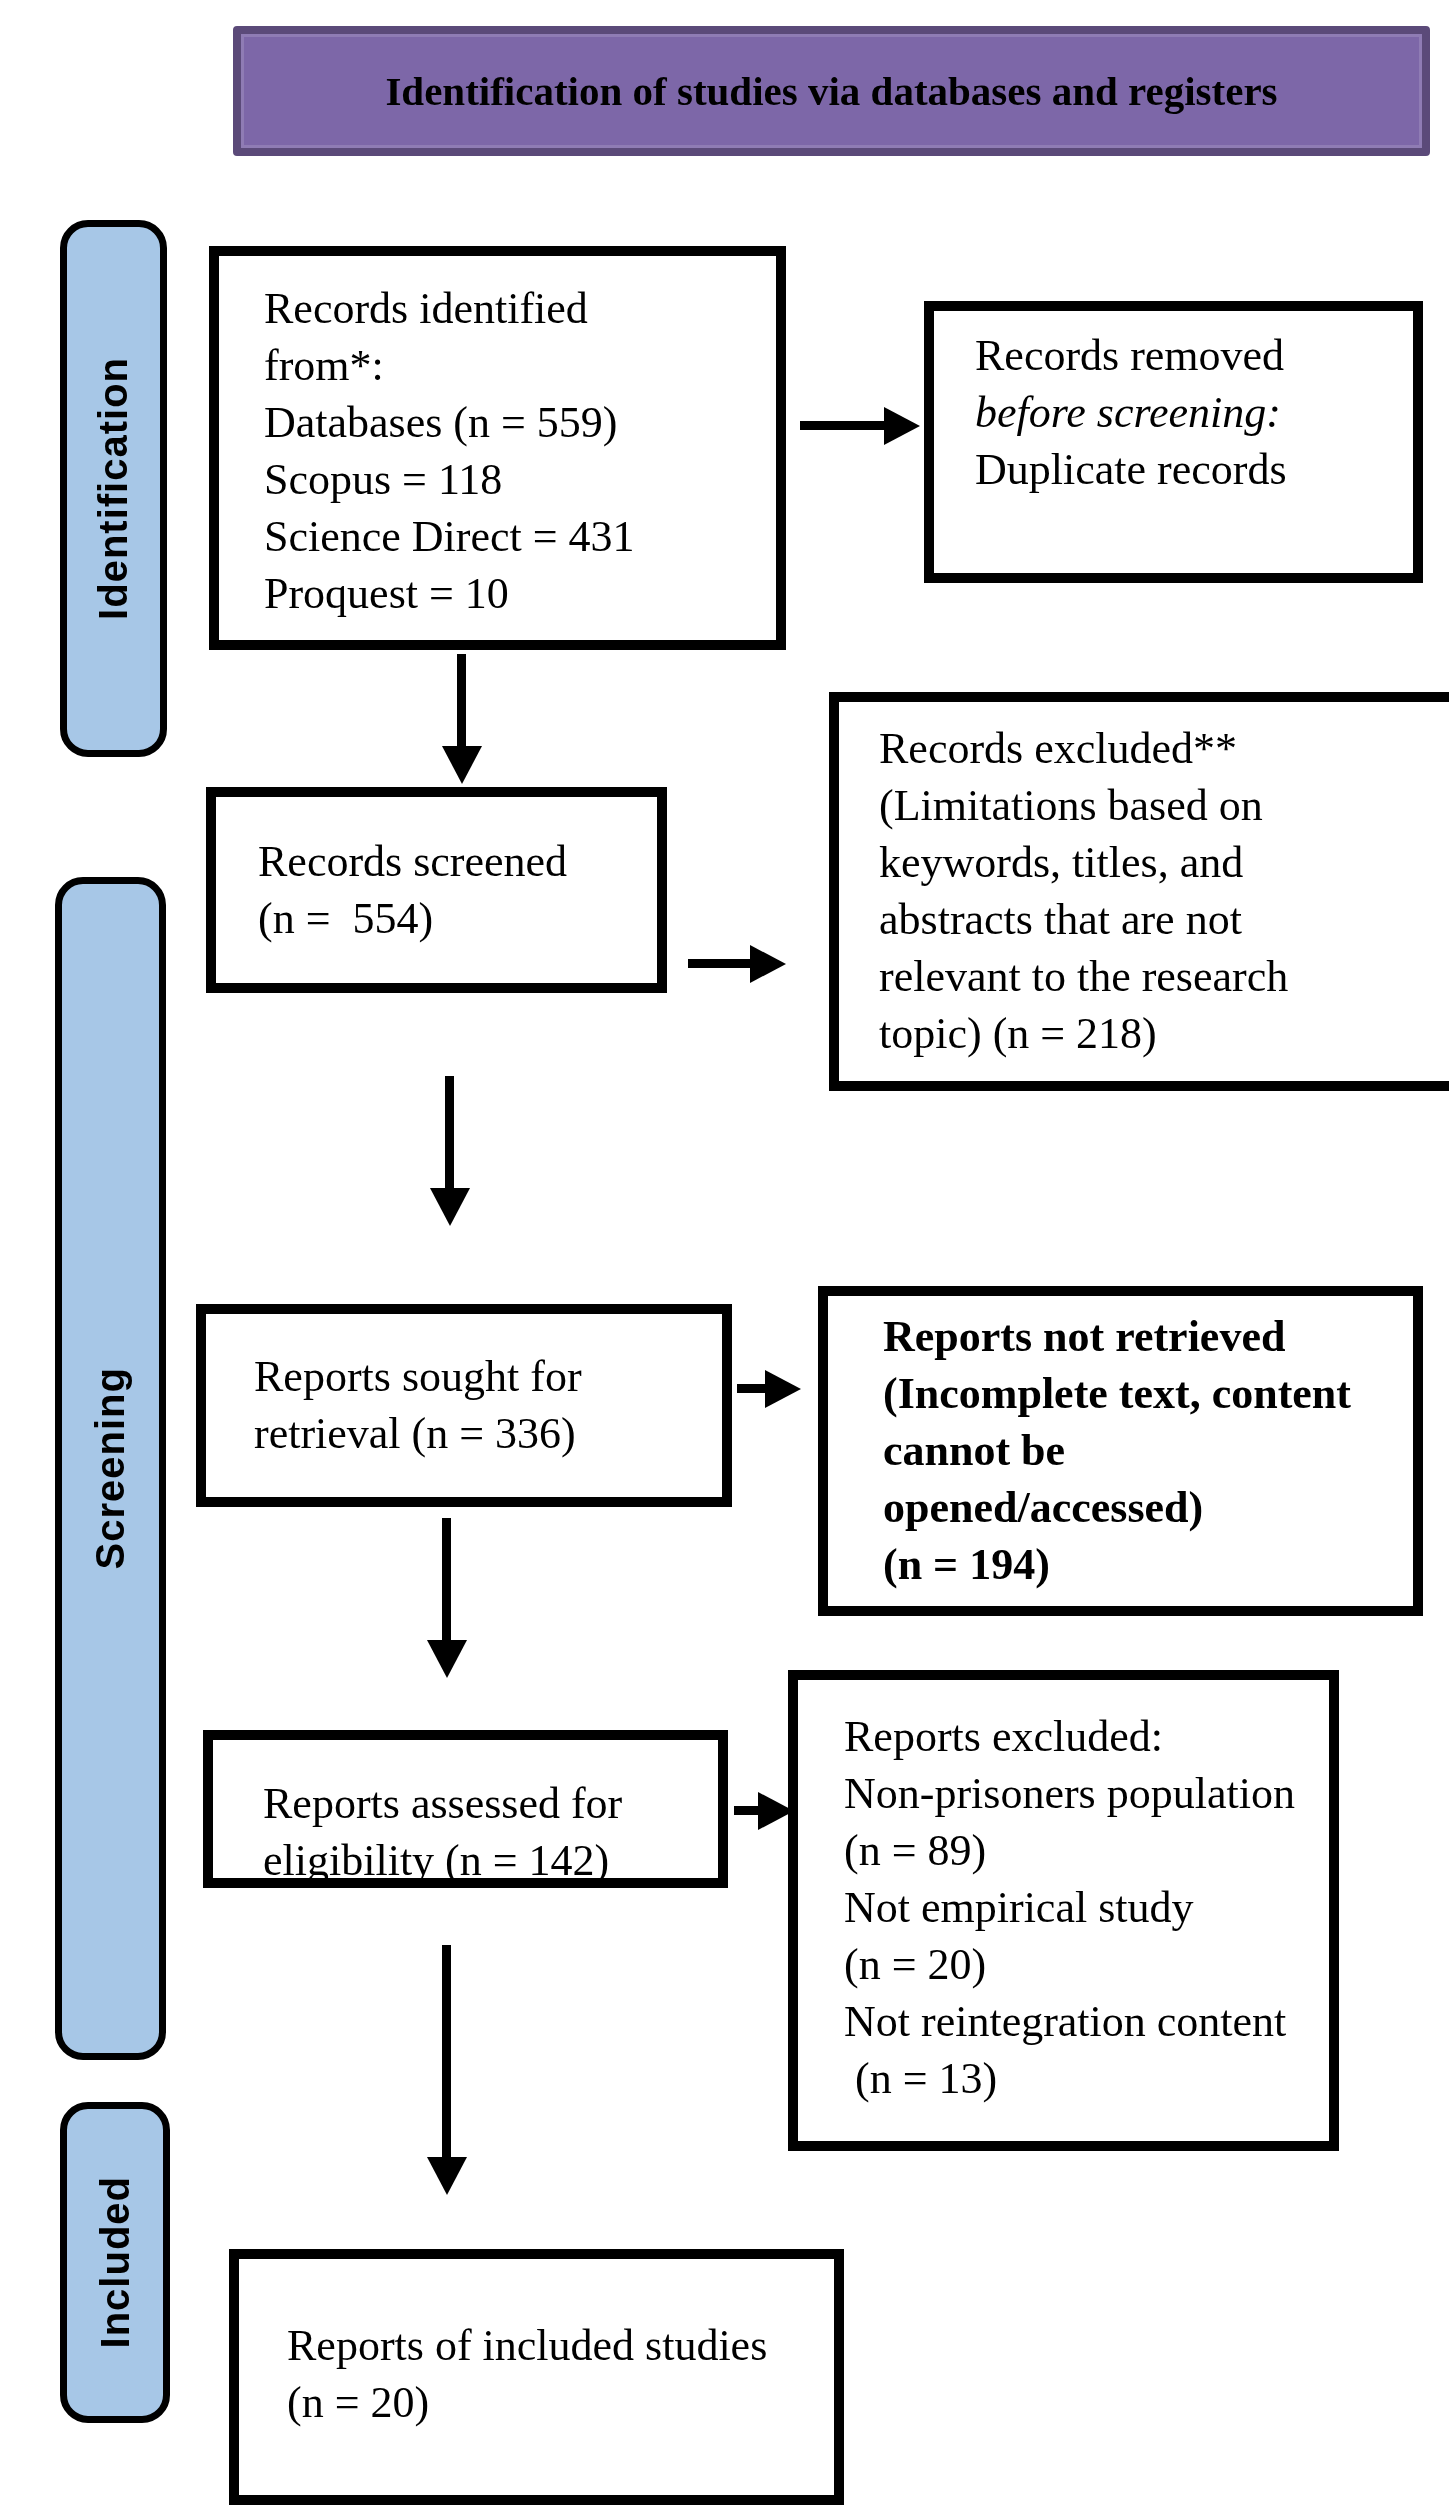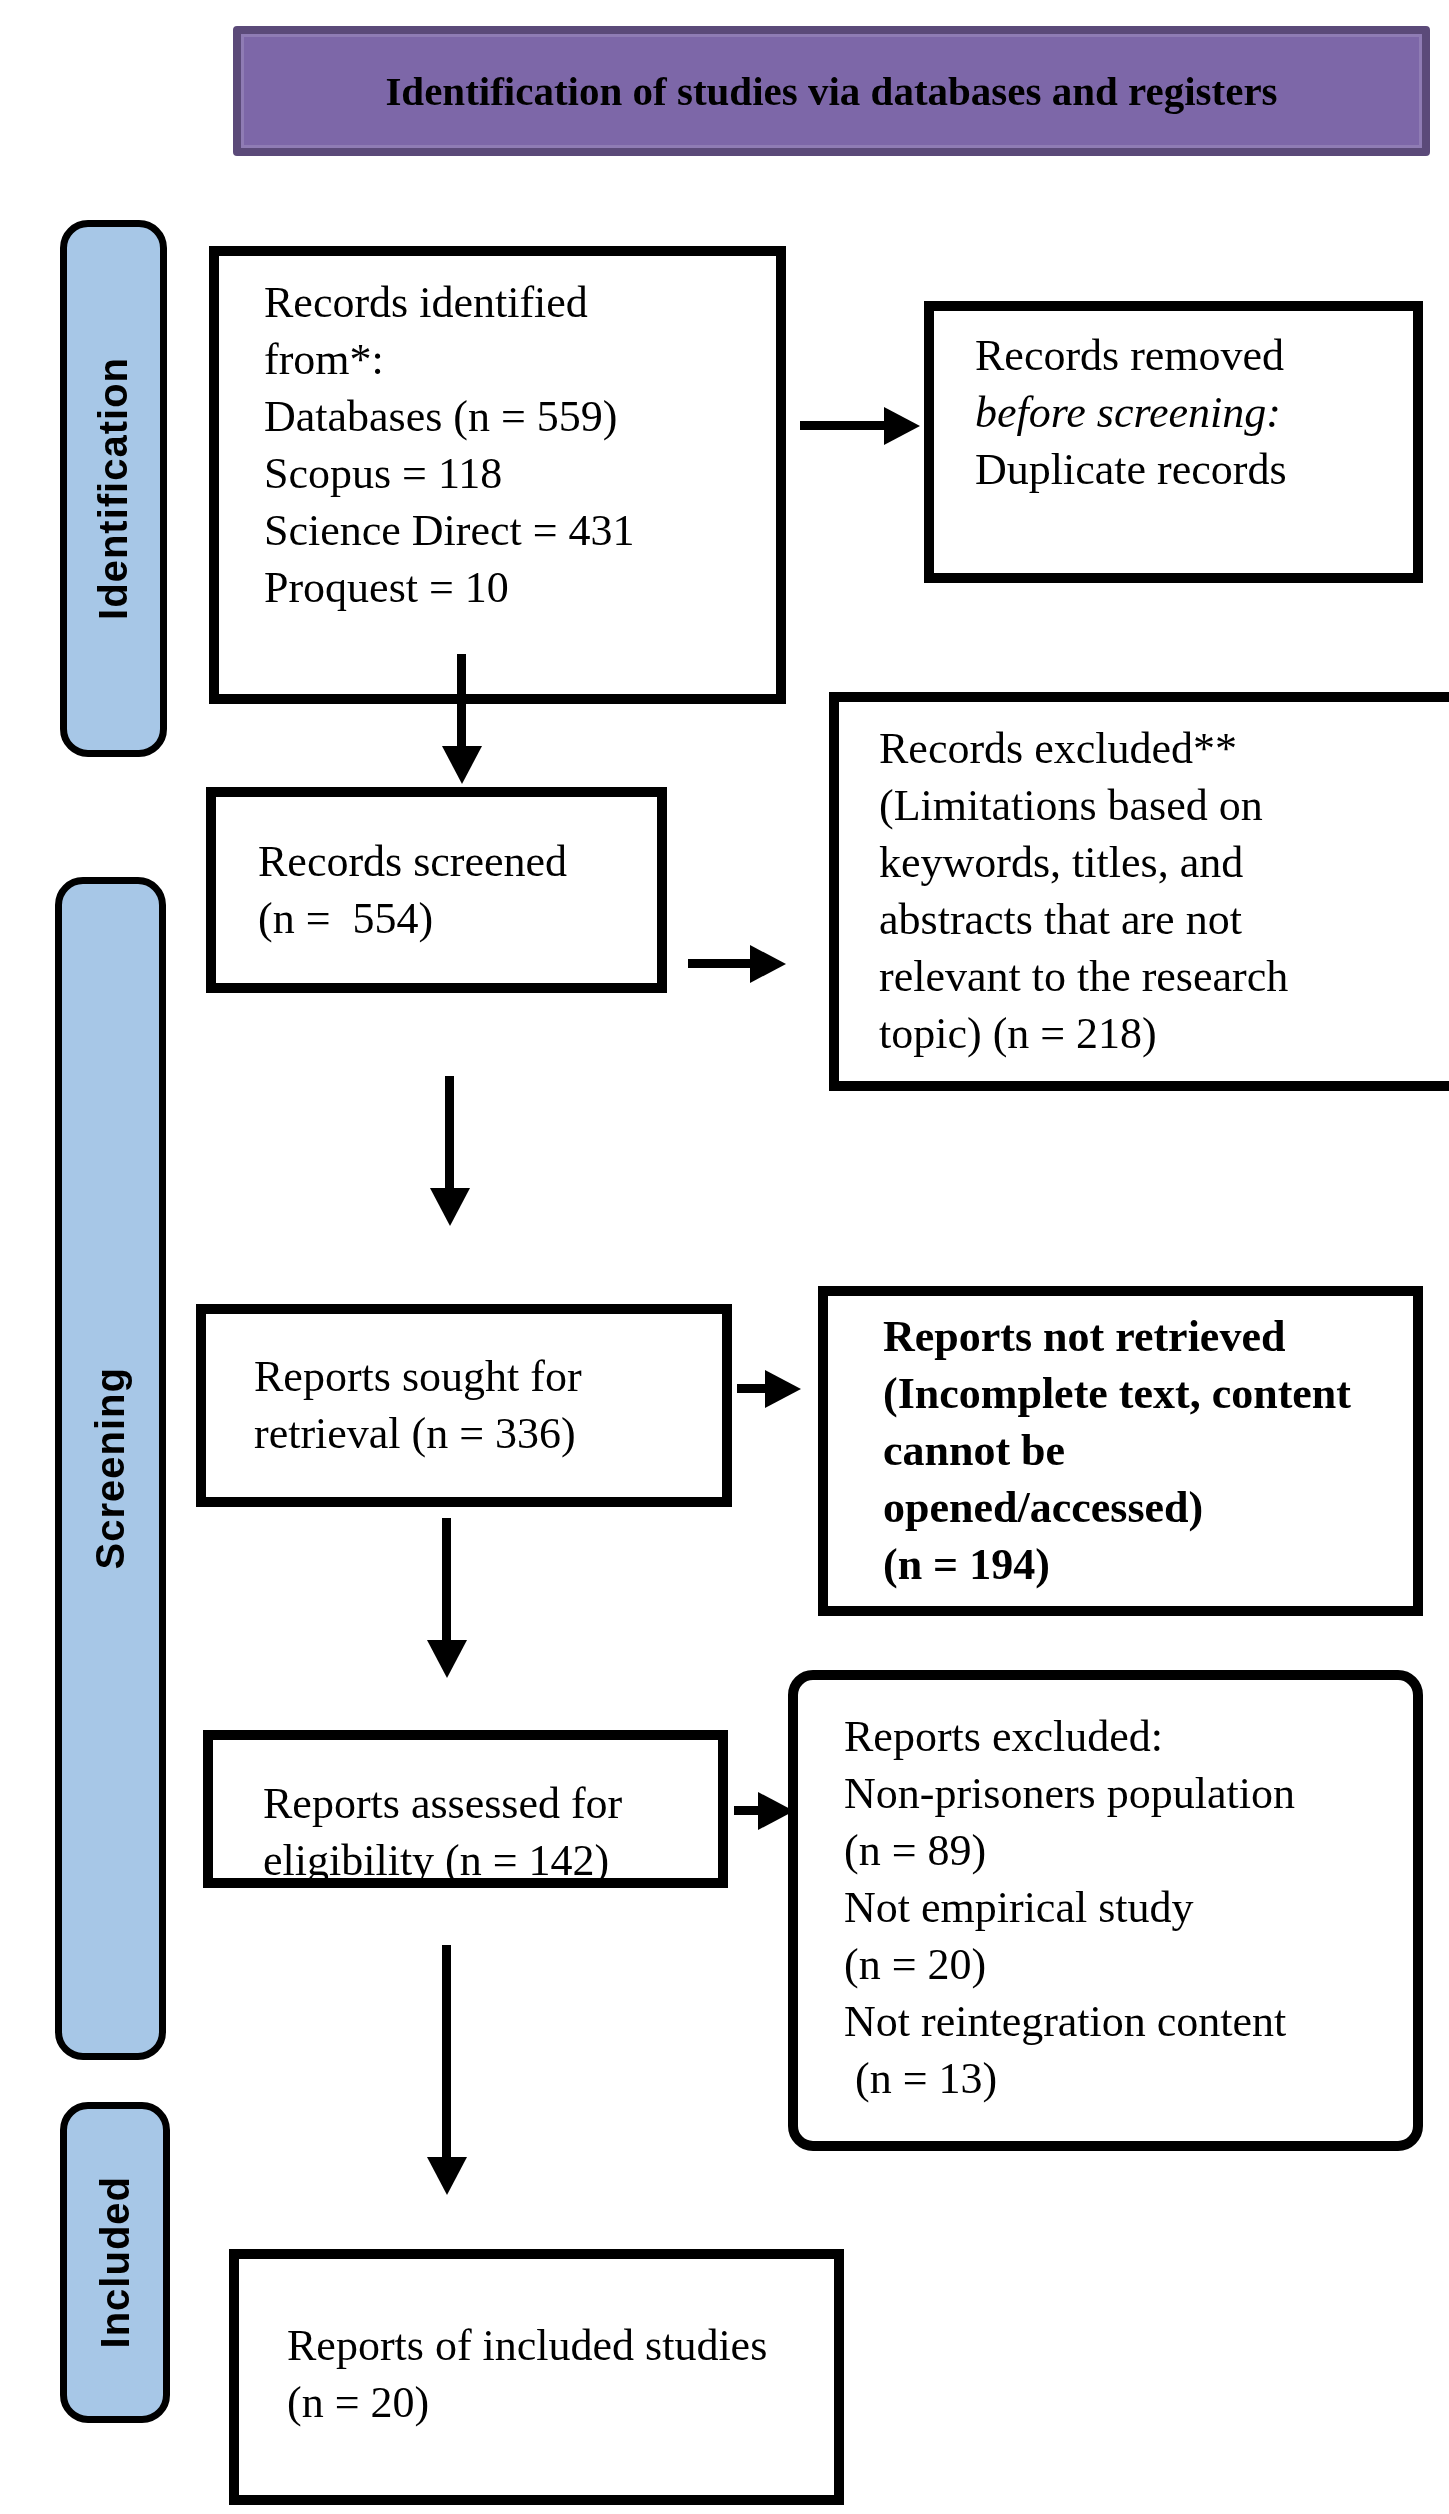--- a/index.html
+++ b/index.html
@@ -38,28 +38,28 @@
 
   
   .box {
     position:absolute; background:#fff;
     border:10px solid var(--box_border,#000);
     font-size:44px; line-height:57px;
   }
   .box .line { white-space:pre; }
   .italic { font-style:italic; }
 
-  .box-identified       { left:209px; top:246px;  width:577px; height:458px; padding:18px 8px 0 45px; }
+  .box-identified       { left:209px; top:246px;  width:577px; height:404px; padding:24px 8px 0 45px; }
   .box-removed          { left:924px; top:301px;  width:499px; height:282px; padding:16px 8px 0 41px; }
   .box-screened         { left:206px; top:787px;  width:461px; height:206px; padding:36px 8px 0 42px; }
   .box-excluded-records { left:829px; top:692px;  width:659px; height:399px; padding:18px 8px 0 40px; }
   .box-sought           { left:196px; top:1304px; width:536px; height:203px; padding:34px 8px 0 48px; }
   .box-not-retrieved    { left:818px; top:1286px; width:605px; height:330px; padding:12px 8px 0 55px;font-weight:bold; }
   .box-assessed         { left:203px; top:1730px; width:525px; height:158px; padding:35px 8px 0 50px; }
-  .box-excluded-reports { left:788px; top:1670px; width:635px; height:481px; padding:28px 8px 0 46px;border-radius:25px; }
+  .box-excluded-reports { left:788px; top:1670px; width:551px; height:481px; padding:28px 8px 0 46px; }
   .box-included         { left:229px; top:2249px; width:615px; height:256px; padding:58px 8px 0 48px; }
 
   
   .arrow { position:absolute; background:var(--arrow,#000); }
   .arrow-h::after {
     content:""; position:absolute; left:100%; top:50%; transform:translateY(-50%);
     width:0; height:0;
     border-top:19px solid transparent; border-bottom:19px solid transparent;
     border-left:36px solid var(--arrow,#000);
   }

